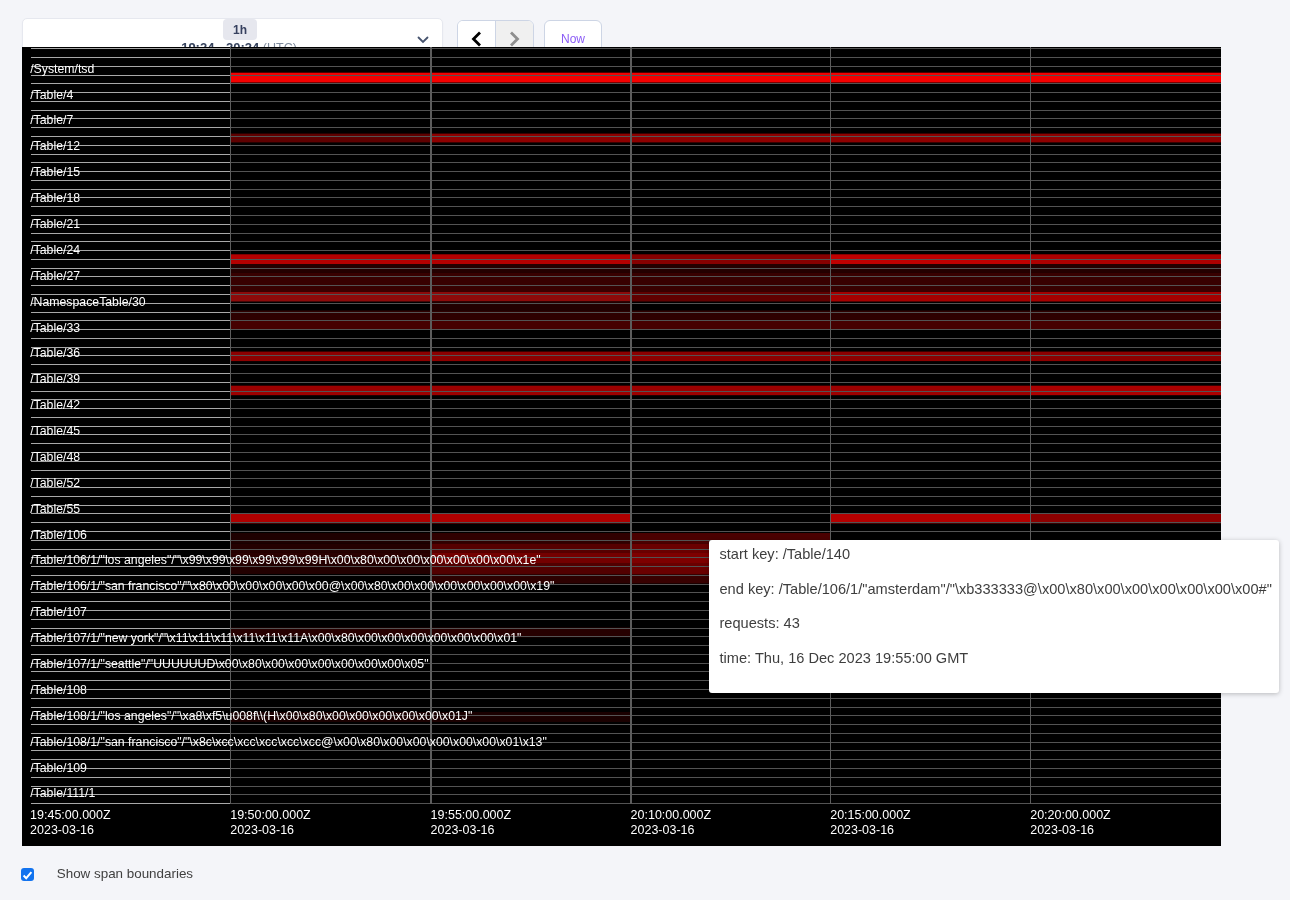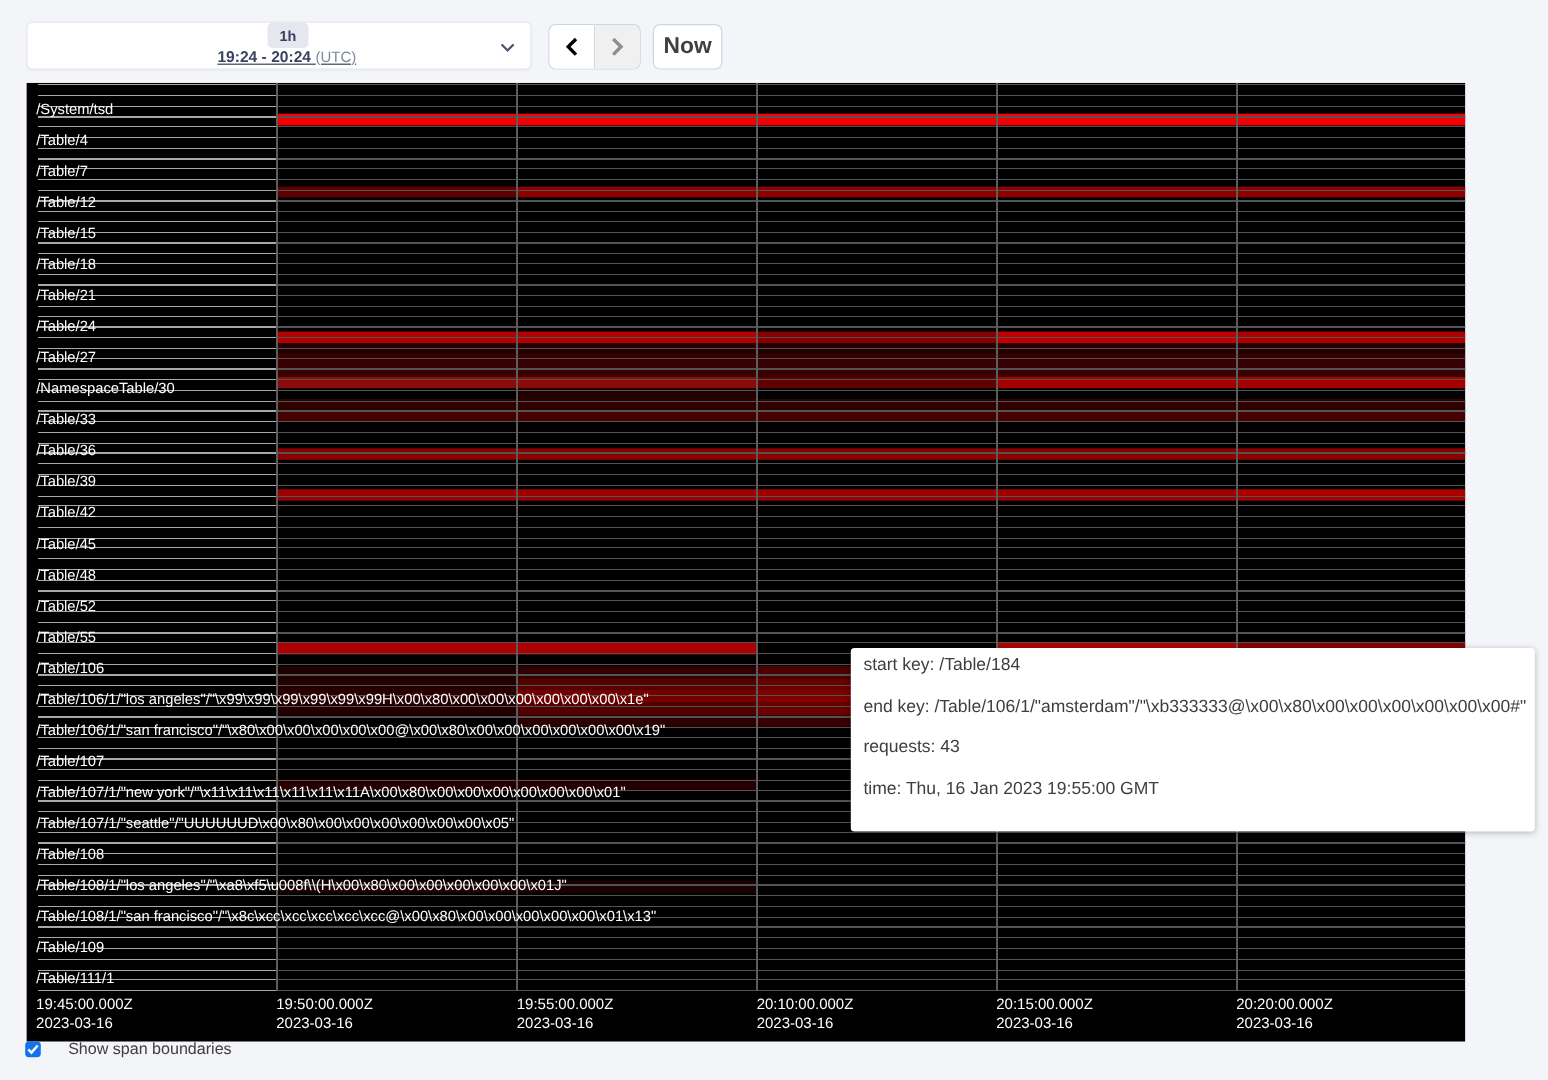--- a/index.html
+++ b/index.html
@@ -20,23 +20,23 @@
     position:absolute; left:457px; top:20px; width:77px; height:38px;
     border:1px solid #cdd5e5; border-radius:6px; background:#fff; display:flex;
   }
   .bprev { width:38px; height:36px; display:flex; align-items:center; justify-content:center;
            border-right:1px solid #cdd5e5; border-radius:5px 0 0 5px; background:#fff; }
   .bnext { width:37px; height:36px; display:flex; align-items:center; justify-content:center;
            background:#f0f0f0; border-radius:0 5px 5px 0; }
   .bnow {
     position:absolute; left:544px; top:20px; width:58px; height:38px;
     border:1px solid #cdd5e5; border-radius:6px; background:#fff;
-    color:#404040; font-weight:bold; font-size:19px; text-align:center; line-height:36px;
-  }
-  .chart { position:absolute; left:22px; top:69px; width:1199.3px; height:674px; }
+    color:#8b5cf6; font-weight:normal; font-size:12px; text-align:center; line-height:36px;
+  }
+  .chart { position:absolute; left:22px; top:47px; width:1199.3px; height:674px; }
   .tooltip {
     position:absolute; left:709px; top:540px; width:570px; height:153px;
     background:#fff; border-radius:3px; box-shadow:0 1px 5px rgba(0,0,0,0.25);
     color:#3e3e3e; font-size:14.6px; padding:0 0 0 10.5px;
   }
   .tooltip div { height:34.57px; line-height:34.57px; white-space:nowrap; }
   .tshift { margin-top:-3px; }
   .cbx { position:absolute; left:21px; top:868px; width:13px; height:13px; background:#1273ef; border-radius:3px; }
   .cblab { position:absolute; left:36.8px; top:866px; color:#404040; font-size:13.4px;margin-left:20px; }
 </style>
@@ -325,22 +325,22 @@
 <text x="608.6" y="787.3">2023-03-16</text>
 <text x="808.2" y="772.2">20:15:00.000Z</text>
 <text x="808.2" y="787.3">2023-03-16</text>
 <text x="1008.2" y="772.2">20:20:00.000Z</text>
 <text x="1008.2" y="787.3">2023-03-16</text>
 </g>
 </svg>
   </div>
   <div class="tooltip">
     <div class="tshift">
-    <div>start key: /Table/184</div>
+    <div>start key: /Table/140</div>
     <div>end key: /Table/106/1/"amsterdam"/"\xb333333@\x00\x80\x00\x00\x00\x00\x00\x00#"</div>
     <div>requests: 43</div>
-    <div>time: Thu, 16 Jan 2023 19:55:00 GMT</div>
+    <div>time: Thu, 16 Dec 2023 19:55:00 GMT</div>
   </div>
   </div>
   <div class="cbx"><svg width="13" height="13" viewBox="0 0 13 13">
       <path d="M2.6 6.5 L5.2 9.2 L10.4 3.2" stroke="#fff" stroke-width="2" fill="none"></path>
     </svg></div>
   <div class="cblab">Show span boundaries</div>
 
 </body></html>

